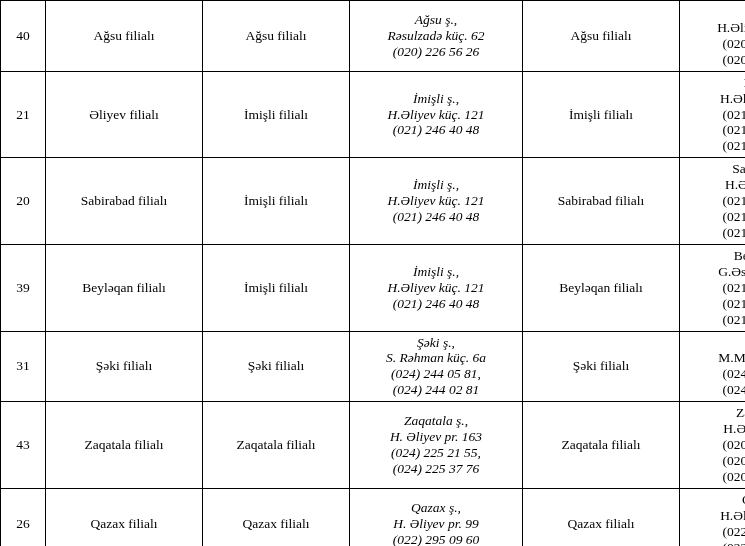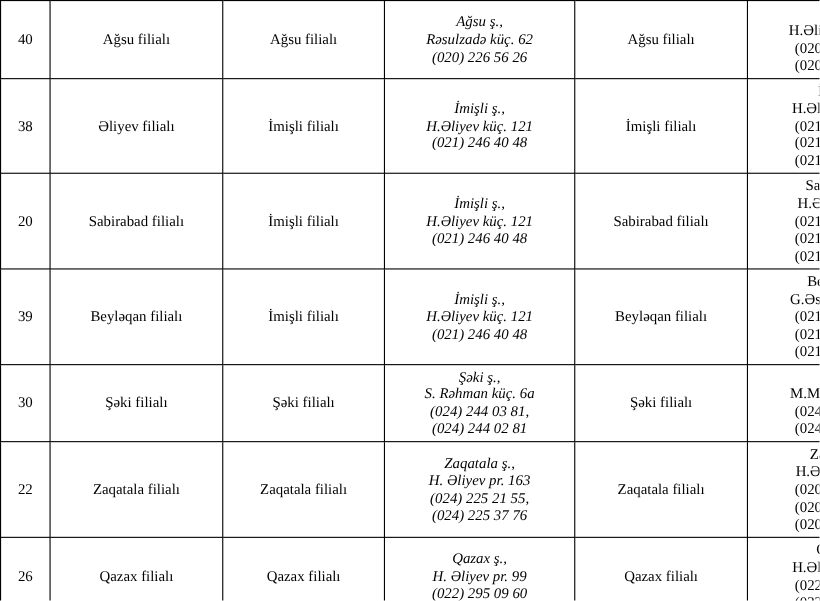--- a/index.html
+++ b/index.html
@@ -74,21 +74,21 @@
         <td class="col-head-addr">Ağsu ş.,
 Rəsulzadə küç. 62
 (020) 226 56 26</td>
         <td class="col-branch-name">Ağsu filialı</td>
         <td class="col-branch-addr">Ağsu ş.,
 H.Əliyev küç. 109
 (020) 226-58-50
 (020) 226-50-21</td>
       </tr>
       <tr>
-        <td class="col-no">38</td>
+        <td class="col-no">21</td>
         <td class="col-name">Əliyev filialı</td>
         <td class="col-head-name">İmişli filialı</td>
         <td class="col-head-addr">İmişli ş.,
 H.Əliyev küç. 121
 (021) 246 40 48</td>
         <td class="col-branch-name">İmişli filialı</td>
         <td class="col-branch-addr">İmişli ş.,
 H.Əliyev pr. 144.
 (021) 246-62-30
 (021) 246-23-79
@@ -116,35 +116,35 @@
 H.Əliyev küç. 121
 (021) 246 40 48</td>
         <td class="col-branch-name">Beyləqan filialı</td>
         <td class="col-branch-addr">Beyləqan ş.,
 G.Əsədov küç. 46
 (021) 225-24-00
 (021) 225-15-21
 (021) 225-16-25</td>
       </tr>
       <tr>
-        <td class="col-no">30</td>
+        <td class="col-no">31</td>
         <td class="col-name">Şəki filialı</td>
         <td class="col-head-name">Şəki filialı</td>
         <td class="col-head-addr">Şəki ş.,
 S. Rəhman küç. 6a
-(024) 244 03 81,
+(024) 244 05 81,
 (024) 244 02 81</td>
         <td class="col-branch-name">Şəki filialı</td>
         <td class="col-branch-addr">Şəki ş.,
 M.Müşfiq küç. 40
 (024) 244-41-95
 (024) 244-01-70</td>
       </tr>
       <tr>
-        <td class="col-no">22</td>
+        <td class="col-no">43</td>
         <td class="col-name">Zaqatala filialı</td>
         <td class="col-head-name">Zaqatala filialı</td>
         <td class="col-head-addr">Zaqatala ş.,
 H. Əliyev pr. 163
 (024) 225 21 55,
 (024) 225 37 76</td>
         <td class="col-branch-name">Zaqatala filialı</td>
         <td class="col-branch-addr">Zaqatala ş.,
 H.Əliyev pr.169
 (020) 225-45-79

